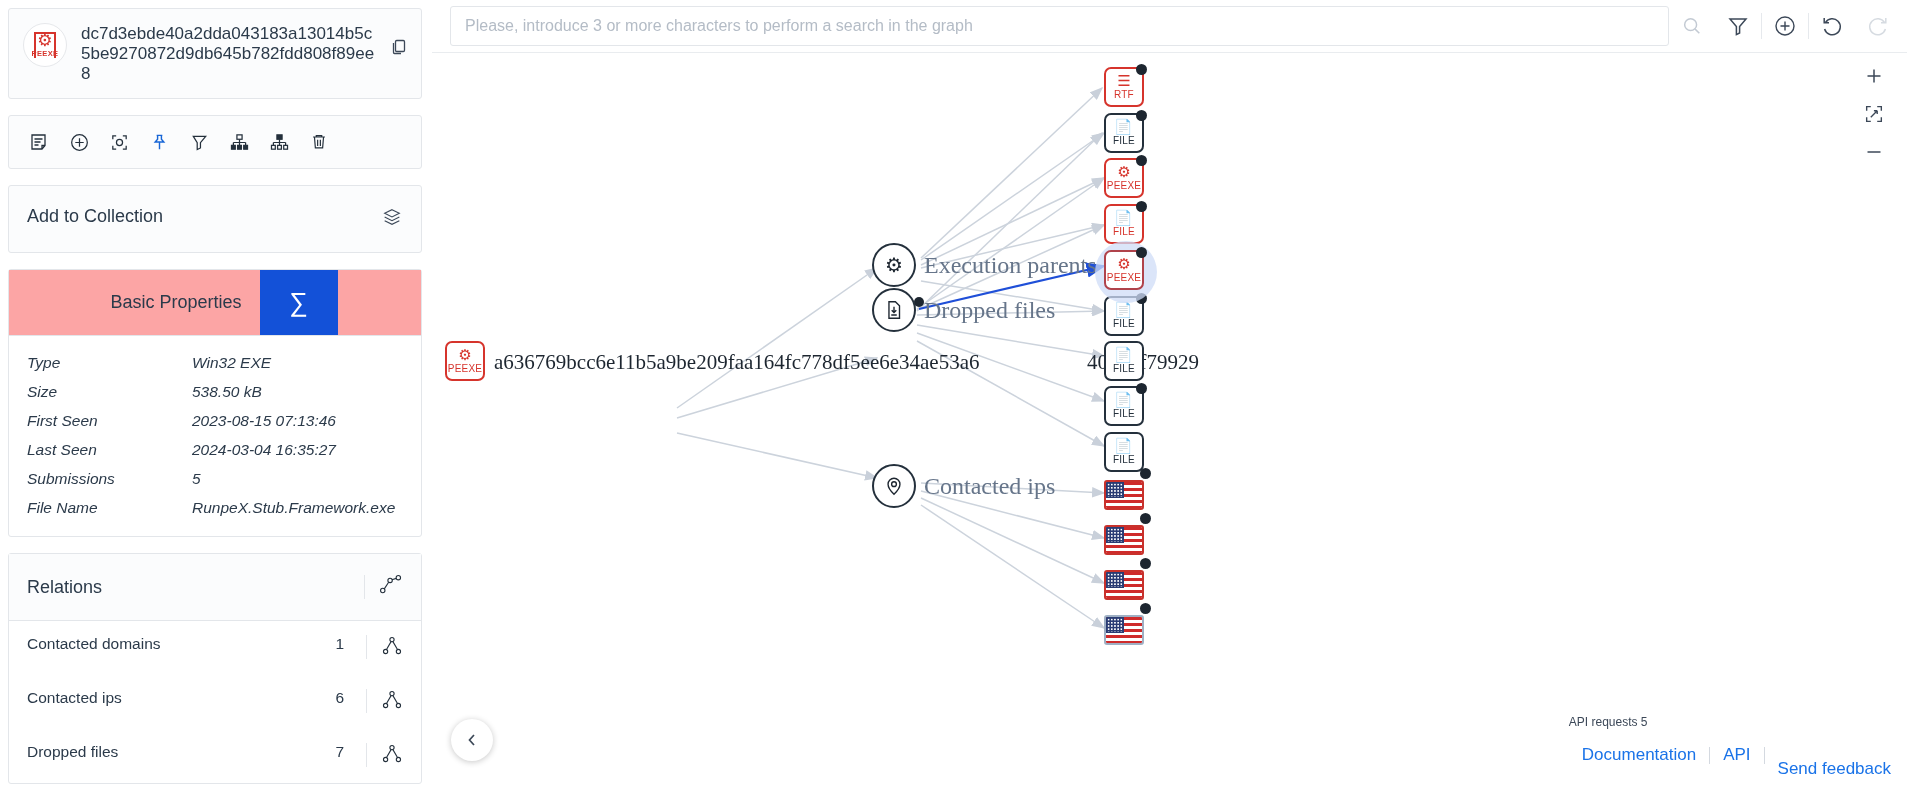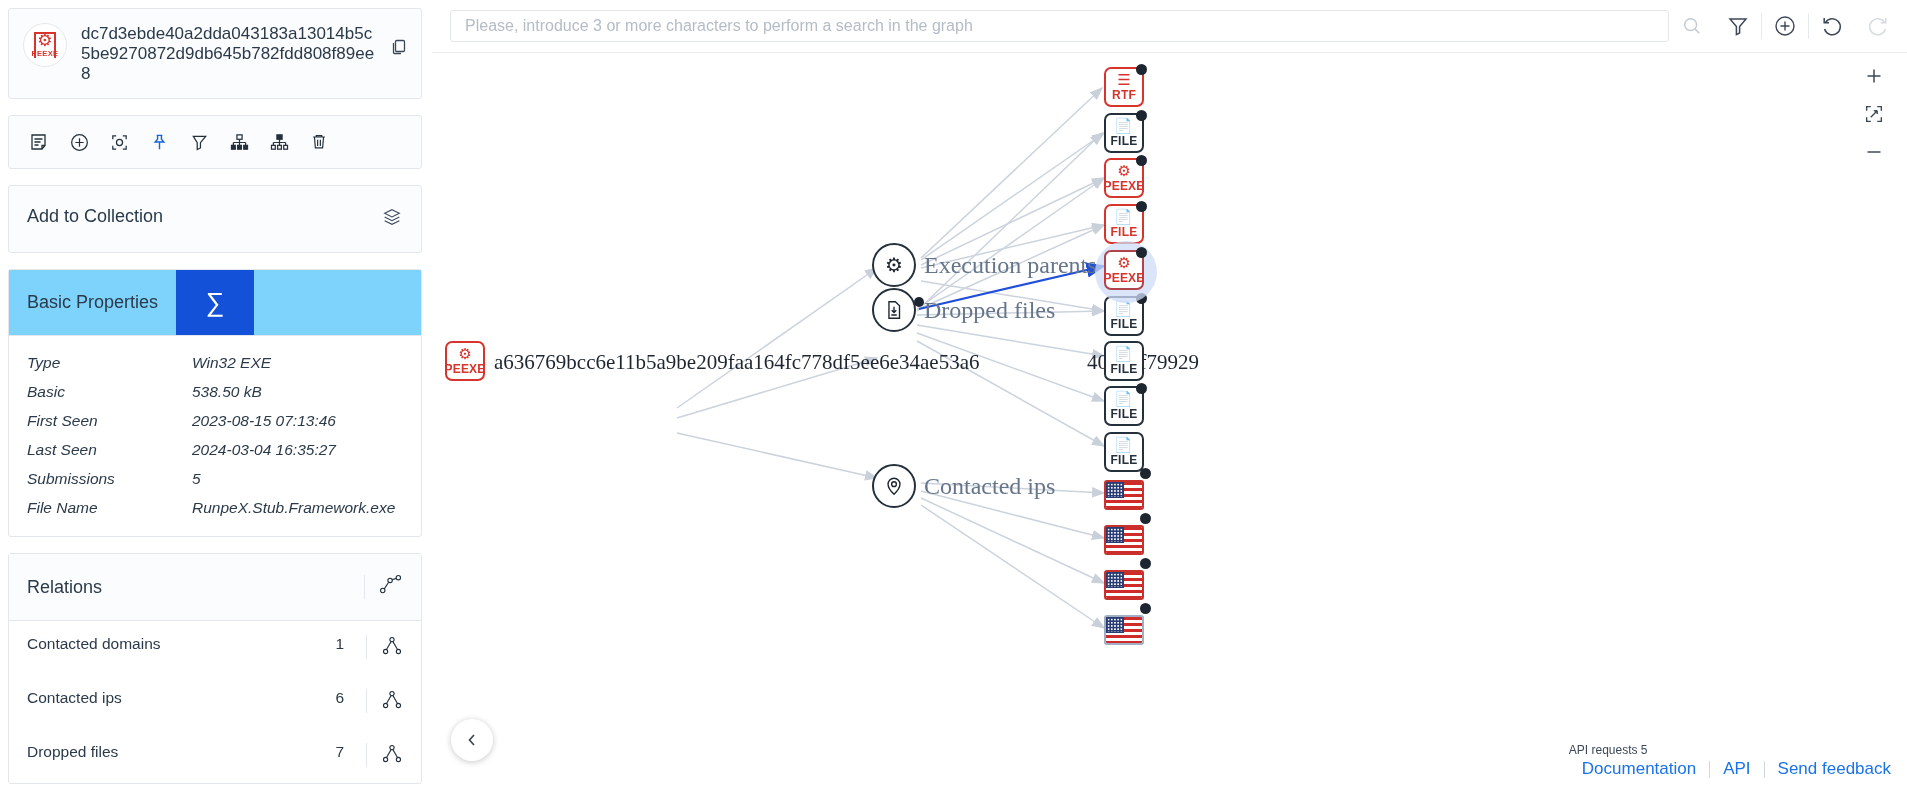--- a/index.html
+++ b/index.html
@@ -53,21 +53,21 @@
 
   
   .toolbar { display:flex; align-items:center; gap: 0px; padding: 12px 10px; background:#fbfcfd; }
   .toolbar .tool { width:40px; height:28px; display:flex; align-items:center; justify-content:center; cursor:pointer; }
 
   
   .simple-row { display:flex; align-items:flex-start; justify-content:space-between; padding: 20px 18px; background:#fbfcfd; }
   .simple-row .title { font-size:18px; color:#2b3a4a; }
 
   
-  .bp-head { display:flex; align-items:stretch; justify-content:flex-start; background:#7dd3fc; border-bottom:1px solid #e3e6ea;}
+  .bp-head { display:flex; align-items:stretch; justify-content:center; background:#fca5a5; border-bottom:1px solid #e3e6ea;}
   .bp-head .title { font-size:18px; color:#2b3a4a; padding: 22px 18px; }
   .sigma-badge {
     width:78px; background:#1351d8; color:#fff;
     display:flex; align-items:center; justify-content:center;
     font-size:26px; cursor:pointer;
   }
   .prop-table { padding: 12px 0 14px 0; font-style: italic; }
   .prop-row { display:flex; padding: 3px 18px; font-size:15.5px; color:#2b3a4a; line-height:23px; }
   .prop-row .k { width: 165px; flex:0 0 165px; }
   .prop-row .v { flex:1 1 auto; word-break: break-all; }
@@ -82,21 +82,21 @@
 
   
   #graph-area { position: relative; flex: 1 1 auto; height: 791px; background:#fff; }
   #topbar {
     position:absolute; top:0; left:0; right:0; height:53px;
     border-bottom:1px solid #e9ecef; display:flex; align-items:center;
     background:#fff; z-index: 20;
   }
   #search-wrap { margin-left: 18px; flex: 1 1 auto; max-width: 1220px; }
   #search-input {
-    width:100%; height:32px; border:1px solid #e3e6ea; border-radius:3px;
+    width:100%; height:40px; border:1px solid #e3e6ea; border-radius:3px;
     padding: 0 14px; font-size:16px; color:#3c4858; outline:none;
     font-family:"Liberation Sans", sans-serif; background:#fff;
   }
   #search-input::placeholder { color:#b4bcc6; }
   .topicon { width:46px; height:53px; display:flex; align-items:center; justify-content:center; cursor:pointer; }
   .vdiv { width:1px; height:26px; background:#e6e9ed; }
 
   
   #zoom-ctrls { position:absolute; right:16px; top:60px; display:flex; flex-direction:column; align-items:center; gap:6px; z-index:15; }
   #zoom-ctrls .zc { width:34px; height:32px; display:flex; align-items:center; justify-content:center; cursor:pointer; color:#3c4858; }
@@ -114,21 +114,21 @@
   .gnode-label { font-family:"Liberation Serif", serif; font-size:24px; color:#66758a; margin-left:8px; white-space:nowrap; }
 
   .file-node {
     width:40px; height:40px; border-radius:7px; border:2.4px solid #24303c;
     background:#fff; display:flex; flex-direction:column; align-items:center;
     justify-content:center; cursor:pointer; position:relative;
   }
   .file-node.red { border-color:#d6342c; }
   .file-node .glyph { font-size:15px; line-height:14px; color:#24303c; }
   .file-node.red .glyph { color:#d6342c; }
-  .file-node .tag { font-size:12px; font-weight:bold; letter-spacing:.2px; color:#24303c; margin-top:1px; }
+  .file-node .tag { font-size:10px; font-weight:normal; letter-spacing:.2px; color:#24303c; margin-top:1px; }
   .file-node.red .tag { color:#d6342c; }
   .dot { position:absolute; width:11px; height:11px; border-radius:50%; background:#1d2630; top:-5px; right:-5px; }
   .halo { position:absolute; width:62px; height:62px; border-radius:50%; background:#cfdcf7; opacity:.75; left:-11px; top:-11px; z-index:-1; }
 
   .ip-node { width:44px; height:44px; border-radius:9px; position:relative; cursor:pointer;
              display:flex; align-items:center; justify-content:center; }
   .ip-halo { position:absolute; width:58px; height:58px; border-radius:50%; background:#f2a39e; opacity:.85; left:-7px; top:-7px; z-index:-1;}
   .flag { width:40px; height:30px; border:2px solid #c8322c; border-radius:3px; overflow:hidden; position:relative; background:#fff; }
   .flag.gray { border-color:#9fb0c4; }
   .flag .stripes { position:absolute; inset:0; background:repeating-linear-gradient(to bottom,#cf2b2b 0 3px,#fff 3px 6px); }
@@ -144,21 +144,21 @@
   #collapse-btn {
     position:absolute; left:19px; bottom:30px; width:42px; height:42px; border-radius:50%;
     background:#fff; box-shadow:0 1px 6px rgba(0,0,0,.22); display:flex;
     align-items:center; justify-content:center; cursor:pointer; z-index:25;
   }
   
   #footer { position:absolute; right:16px; bottom:12px; text-align:left; z-index:25; }
   #api-req { font-size:12px; color:#3c4858; margin-bottom:2px; }
   #footer-links { display:flex; align-items:center; gap:0; font-size:17px; }
   #footer-links a { color:#1a73e8; text-decoration:none; padding: 0 13px; cursor:pointer; }
-  #footer-links a:last-child{ padding-right:0; }
+  #footer-links a:last-child{ padding-right:0;margin-top:28px; }
   #footer-links .sep { width:1px; height:17px; background:#d4d9e0; }
 </style>
 </head>
 <body>
 
 <div id="app">
 
   <div id="sidebar">
 
     <div class="card hash-card">
@@ -250,21 +250,21 @@
       <div class="bp-head">
         <div class="title">Basic Properties</div>
         <div class="sigma-badge">∑</div>
       </div>
       <div class="prop-table">
         <div class="prop-row">
           <div class="k">Type</div>
           <div class="v">Win32 EXE</div>
         </div>
         <div class="prop-row">
-          <div class="k">Basic</div>
+          <div class="k">Size</div>
           <div class="v">538.50 kB</div>
         </div>
         <div class="prop-row">
           <div class="k">First Seen</div>
           <div class="v">2023-08-15 07:13:46</div>
         </div>
         <div class="prop-row">
           <div class="k">Last Seen</div>
           <div class="v">2024-03-04 16:35:27</div>
         </div>

